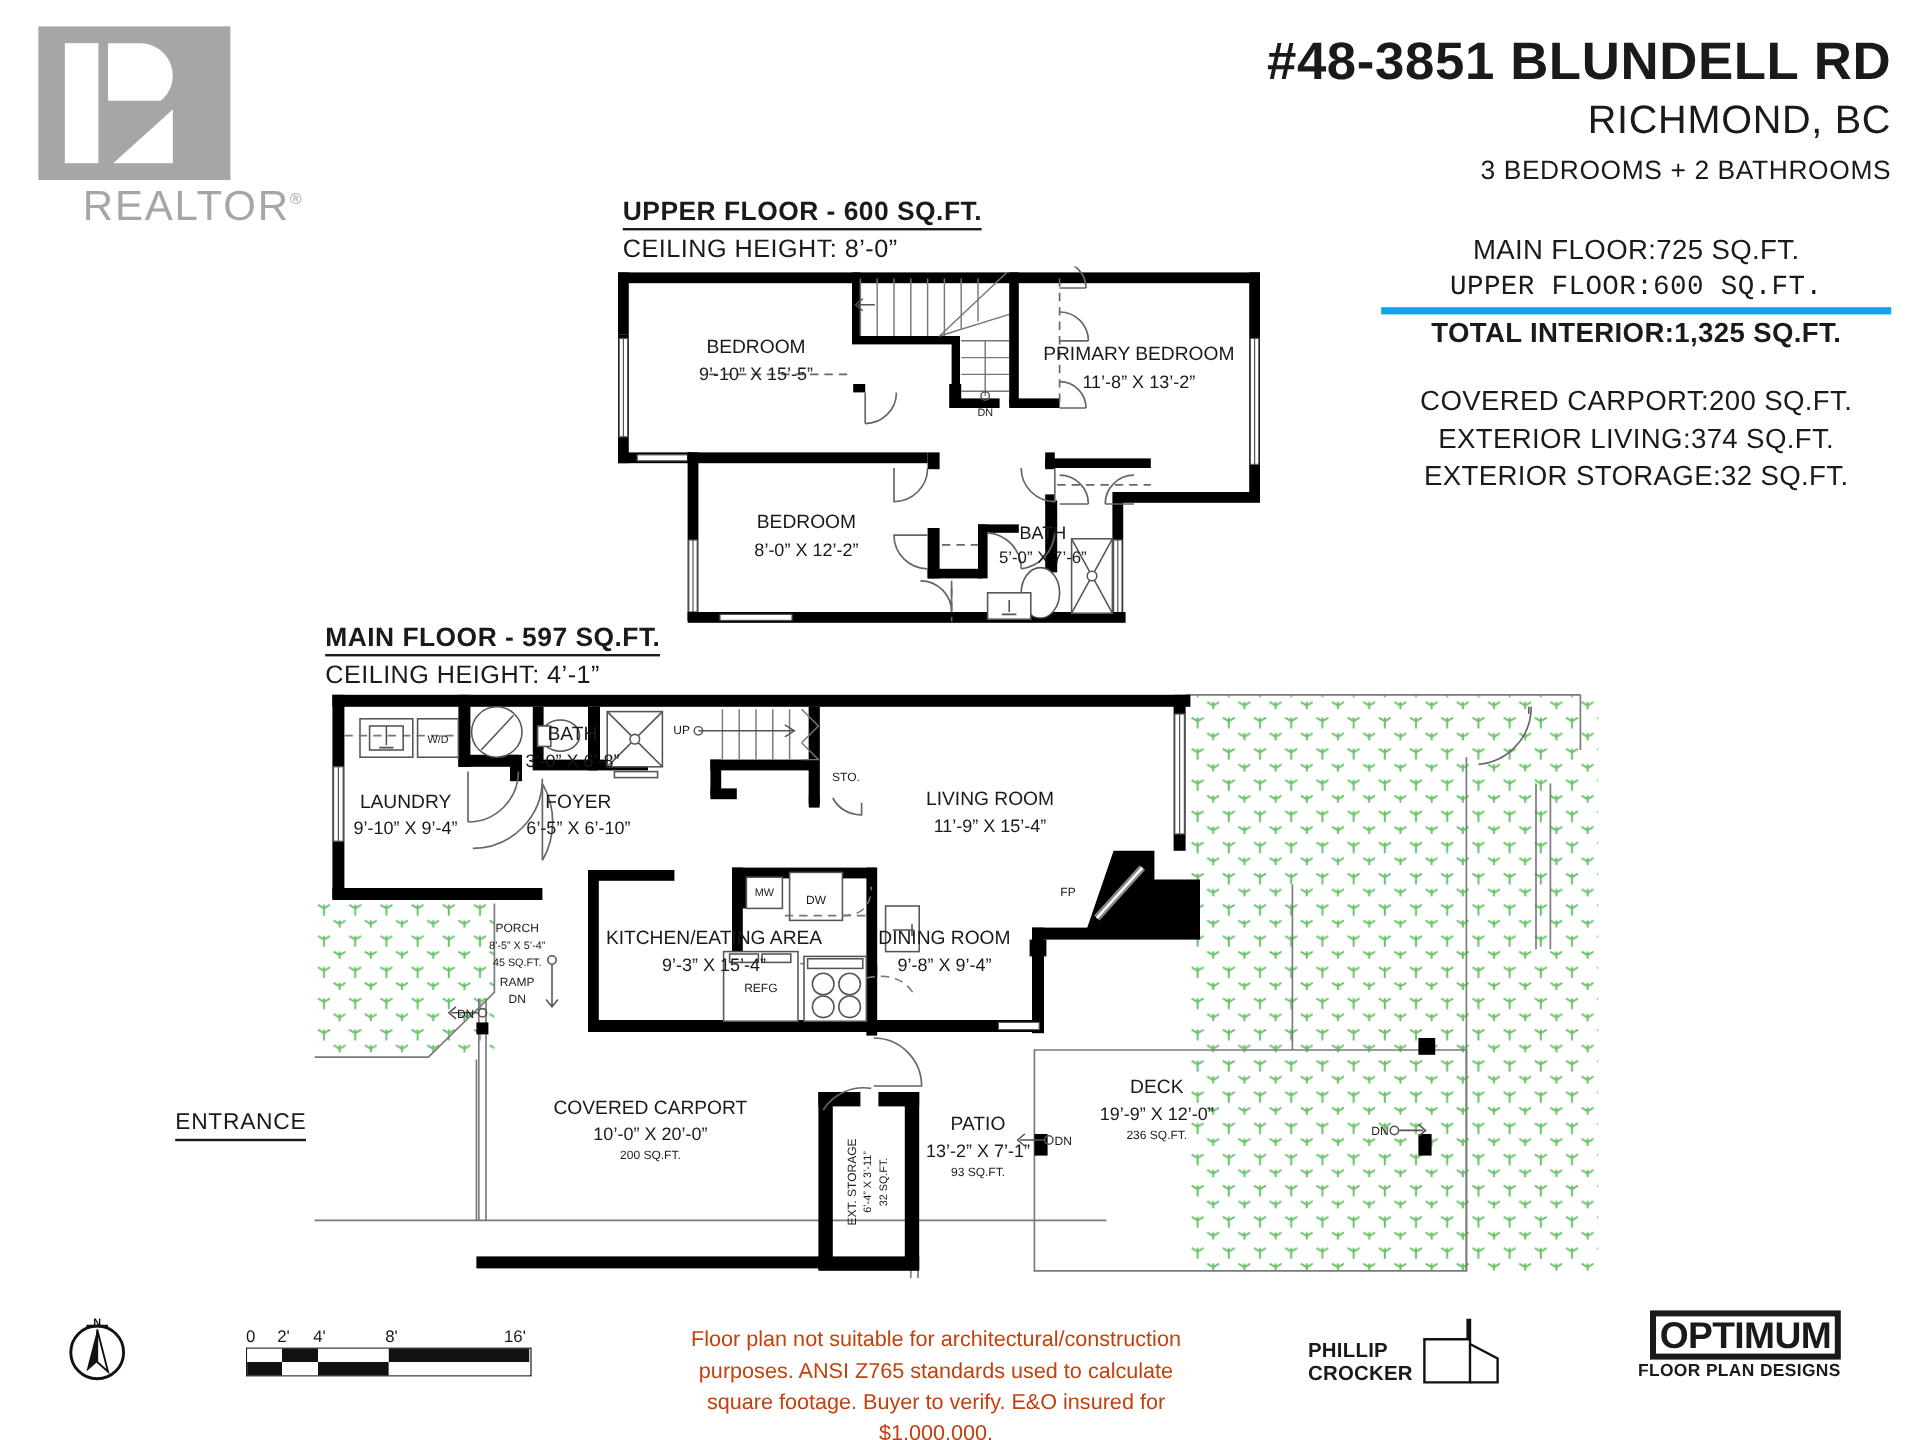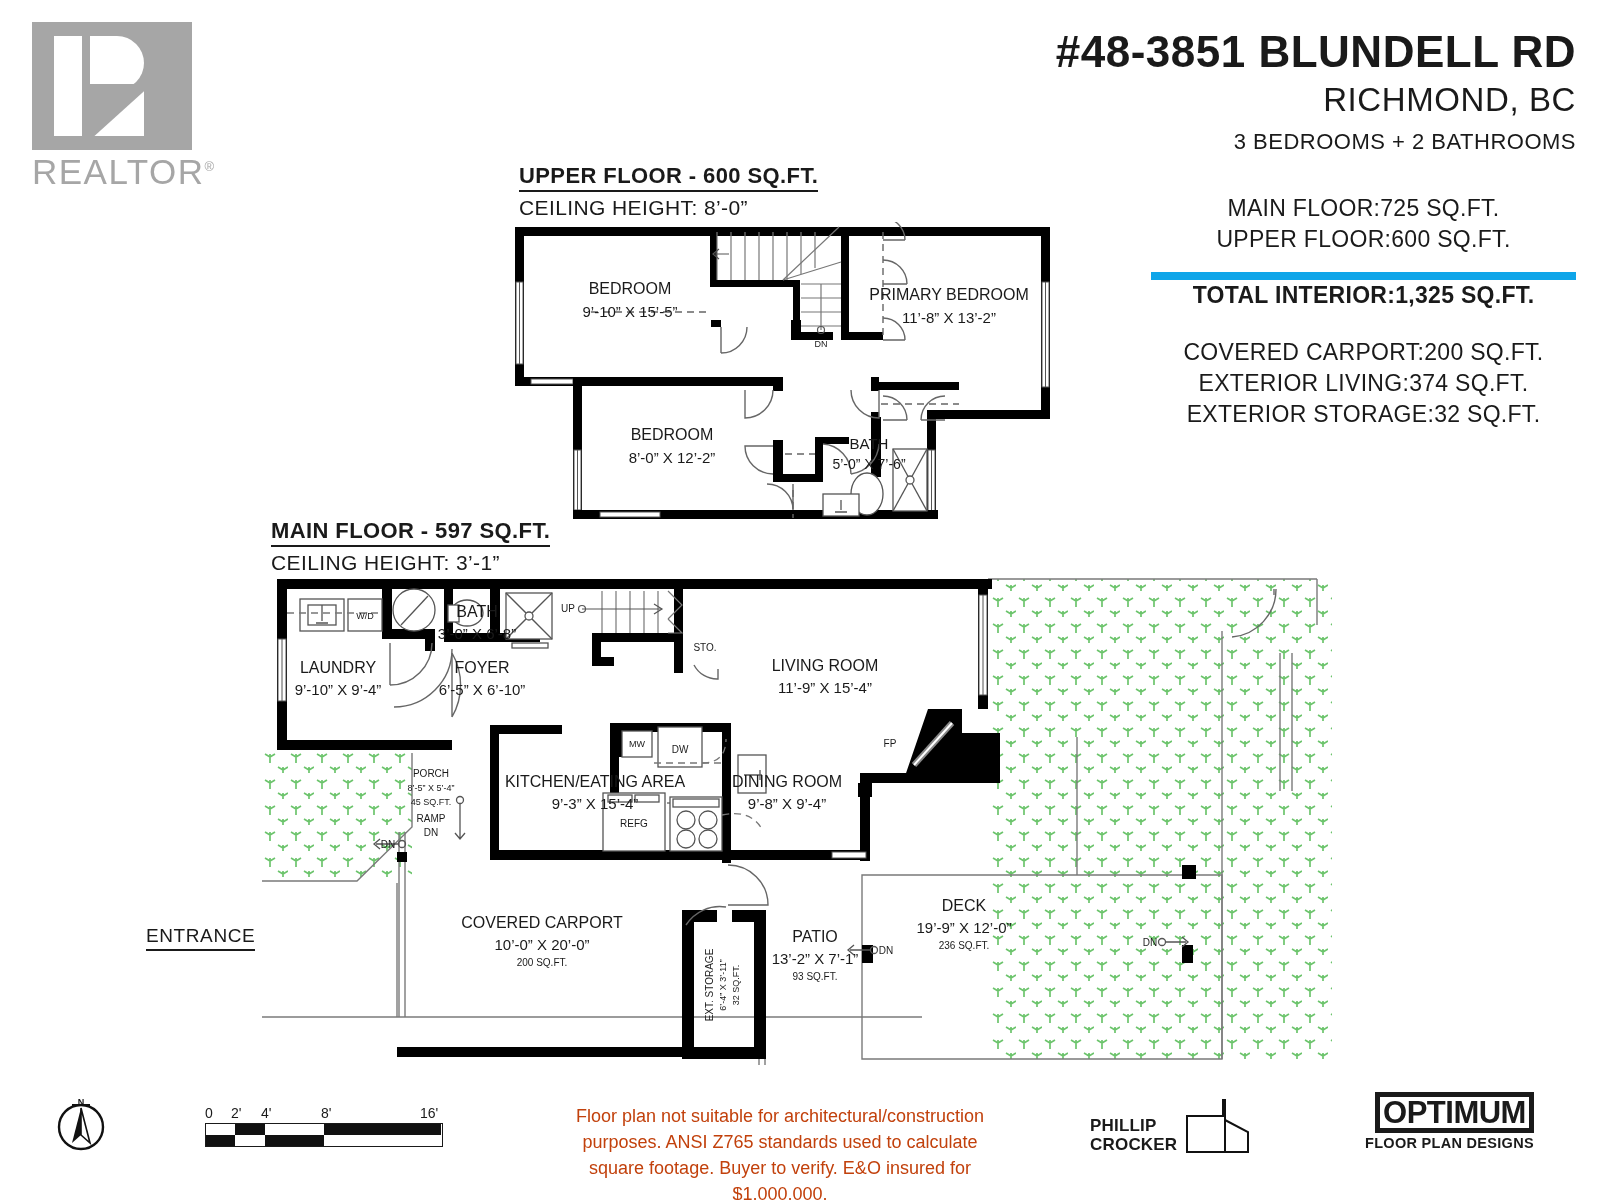--- a/index.html
+++ b/index.html
@@ -10,34 +10,34 @@
   
   #realtor-logo{left:32px;top:22px;width:175px;}
   .rl-box{width:160px;height:128px;background:#a6a6a6;position:relative;}
   .rl-bar{position:absolute;left:22px;top:14px;width:28px;height:100px;background:#fff;}
   .rl-bowl{position:absolute;left:58px;top:14px;width:54px;height:54px;background:#fff;
            border-radius:0 27px 27px 0;}
   .rl-stem{position:absolute;left:58px;top:68px;width:54px;height:46px;background:#fff;}
   .rl-diag{position:absolute;left:58px;top:62px;width:0;height:0;
            border-left:62px solid #a6a6a6;border-bottom:56px solid transparent;}
   .rl-word{font-size:35px;letter-spacing:1.5px;color:#a6a6a6;font-weight:400;margin-top:2px;
-           font-family:"Liberation Sans",sans-serif;}
+           font-family:"Liberation Sans",sans-serif;margin-left:37px;}
   .rl-word sup{font-size:13px;vertical-align:super;}
 
   
   #header-block{right:24px;top:30px;text-align:right;}
   #addr-line{font-size:44px;font-weight:700;letter-spacing:0.5px;line-height:1.02;}
   #city-line{font-size:33px;font-weight:400;letter-spacing:0.6px;line-height:1.25;margin-top:4px;}
   #bedbath-line{font-size:22px;font-weight:400;letter-spacing:0.5px;margin-top:9px;}
 
   
   #stats{right:24px;top:193px;width:425px;font-size:23px;letter-spacing:0.3px;}
   .srow{display:flex;justify-content:center;line-height:1.35;}
   .srow.total{font-weight:700;}
-  .srow.ul{border-bottom:8px solid #0ea5e9;padding-bottom:17px;}
+  .srow.ul{border-bottom:6px solid #0ea5e9;padding-bottom:1px;font-family:Liberation Mono, monospace;}
   .sgap{height:26px;}
 
   
   .floor-title{position:absolute;}
   .ft-main{font-size:22px;font-weight:700;letter-spacing:0.4px;
            border-bottom:2.5px solid #1a1a1a;display:inline-block;padding-bottom:1px;}
   .ft-sub{font-size:21px;font-weight:400;letter-spacing:0.4px;margin-top:4px;}
 
   
   #upper-plan{left:505px;top:222px;}
@@ -236,21 +236,21 @@
   <text class="rlbl" x="444" y="101" font-size="15">11’-8” X 13’-2”</text>
   <text class="rlbl" x="167" y="218" font-size="16">BEDROOM</text>
   <text class="rlbl" x="167" y="241" font-size="15">8’-0” X 12’-2”</text>
   <text class="rlbl" x="364" y="227" font-size="15">BATH</text>
   <text class="rlbl" x="364" y="247" font-size="14">5’-0” X 7’-6”</text>
 </svg>
 </div>
 
 <div class="floor-title" style="left:271px;top:518px;">
   <div class="ft-main">MAIN FLOOR - 597 SQ.FT.</div>
-  <div class="ft-sub">CEILING HEIGHT: 3’-1”</div>
+  <div class="ft-sub">CEILING HEIGHT: 4’-1”</div>
 </div>
 
 <div class="abs" id="main-plan">
 <svg width="1070" height="500" viewBox="0 0 1070 500" xmlns="http://www.w3.org/2000/svg">
   <defs>
     <pattern id="grassM" width="26" height="26" patternUnits="userSpaceOnUse">
       <path d="M8 7 v9 M8 10 l-5 -3 M8 10 l5 -3" stroke="#6cc46c" stroke-width="1.7" fill="none"></path>
       <path d="M21 20 v9 M21 23 l-5 -3 M21 23 l5 -3" stroke="#6cc46c" stroke-width="1.7" fill="none"></path>
     </pattern>
   </defs>

